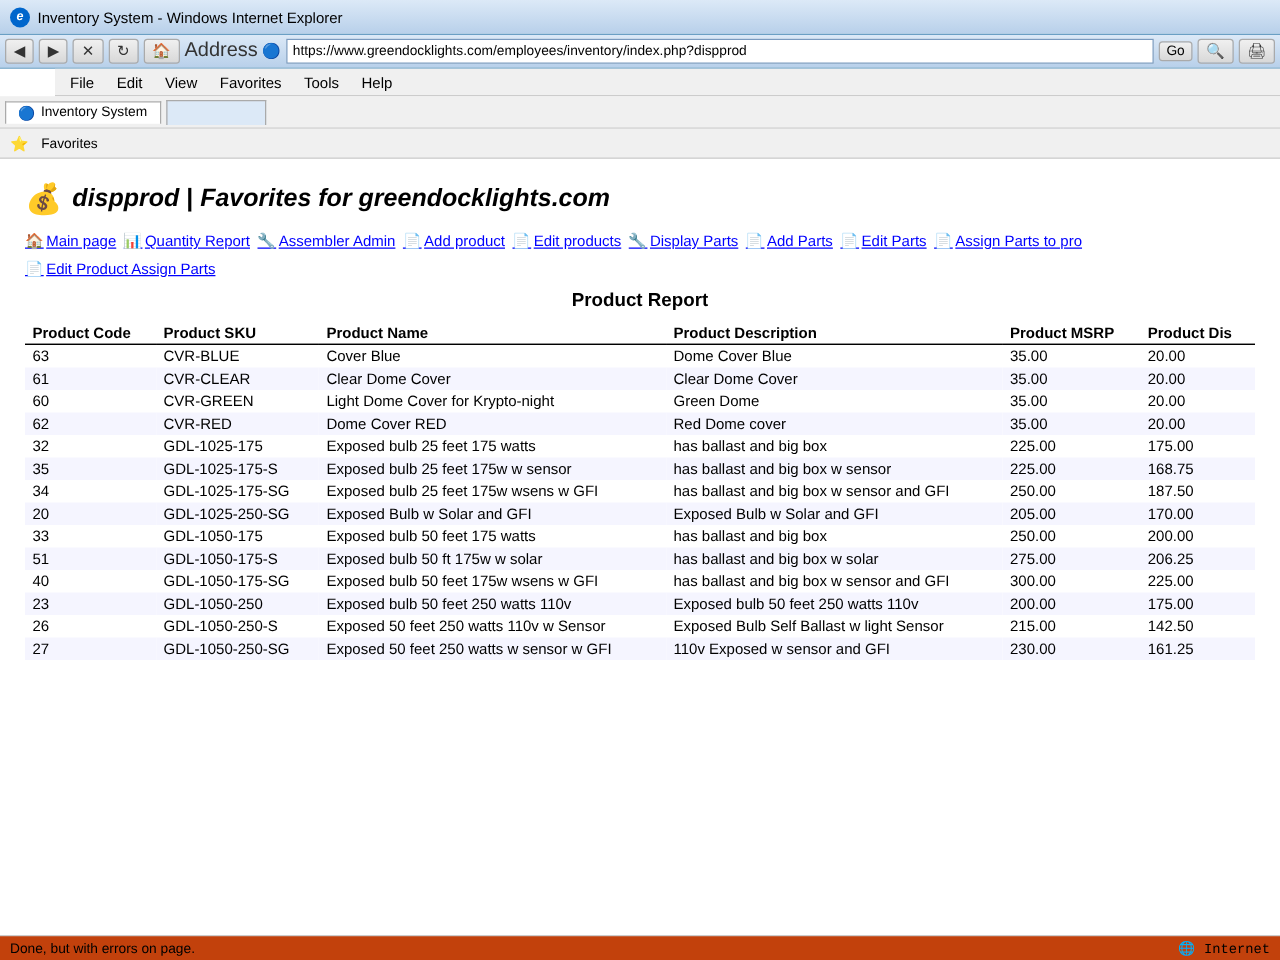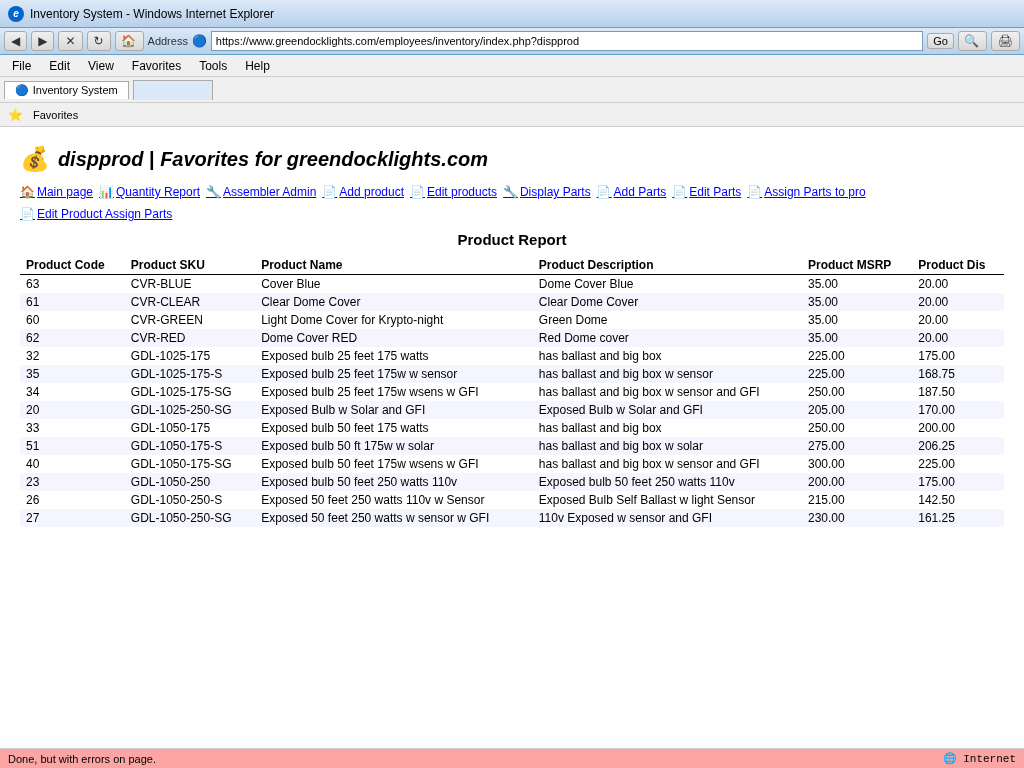--- a/index.html
+++ b/index.html
@@ -33,21 +33,21 @@
       font-size: 12px;
       cursor: pointer;
       color: #333;
     }
     .address-bar {
       flex: 1;
       display: flex;
       align-items: center;
       gap: 4px;
     }
-    .address-label { font-size: 11px; color: #333; }
+    .address-label { font-size: 16px; color: #333; }
     .address-input {
       flex: 1;
       height: 20px;
       border: 1px solid #7a9abf;
       padding: 0 4px;
       font-size: 11px;
       background: #fff;
     }
     .go-btn {
       background: linear-gradient(to bottom, #f0f0f0, #d8d8d8);
@@ -59,20 +59,21 @@
     }
 
     .menu-bar {
       background: #f0f0f0;
       display: flex;
       align-items: center;
       padding: 2px 4px;
       gap: 2px;
       border-bottom: 1px solid #ccc;
       height: 22px;
+      margin-left: 44px;
     }
     .menu-item {
       padding: 2px 8px;
       font-size: 12px;
       cursor: pointer;
       color: #000;
     }
 
     .tab-bar {
       background: #f0f0f0;
@@ -171,21 +172,21 @@
       padding: 2px 6px;
       white-space: nowrap;
     }
     tr:nth-child(even) td { background: #f5f5ff; }
 
     .status-bar {
       position: fixed;
       bottom: 0;
       left: 0;
       right: 0;
-      background: #fca5a5;
+      background: #c2410c;
       border-top: 1px solid #ccc;
       padding: 2px 8px;
       font-size: 11px;
       height: 20px;
       display: flex;
       align-items: center;
     }
 
     .ie-icon {
       width: 16px; height: 16px;

